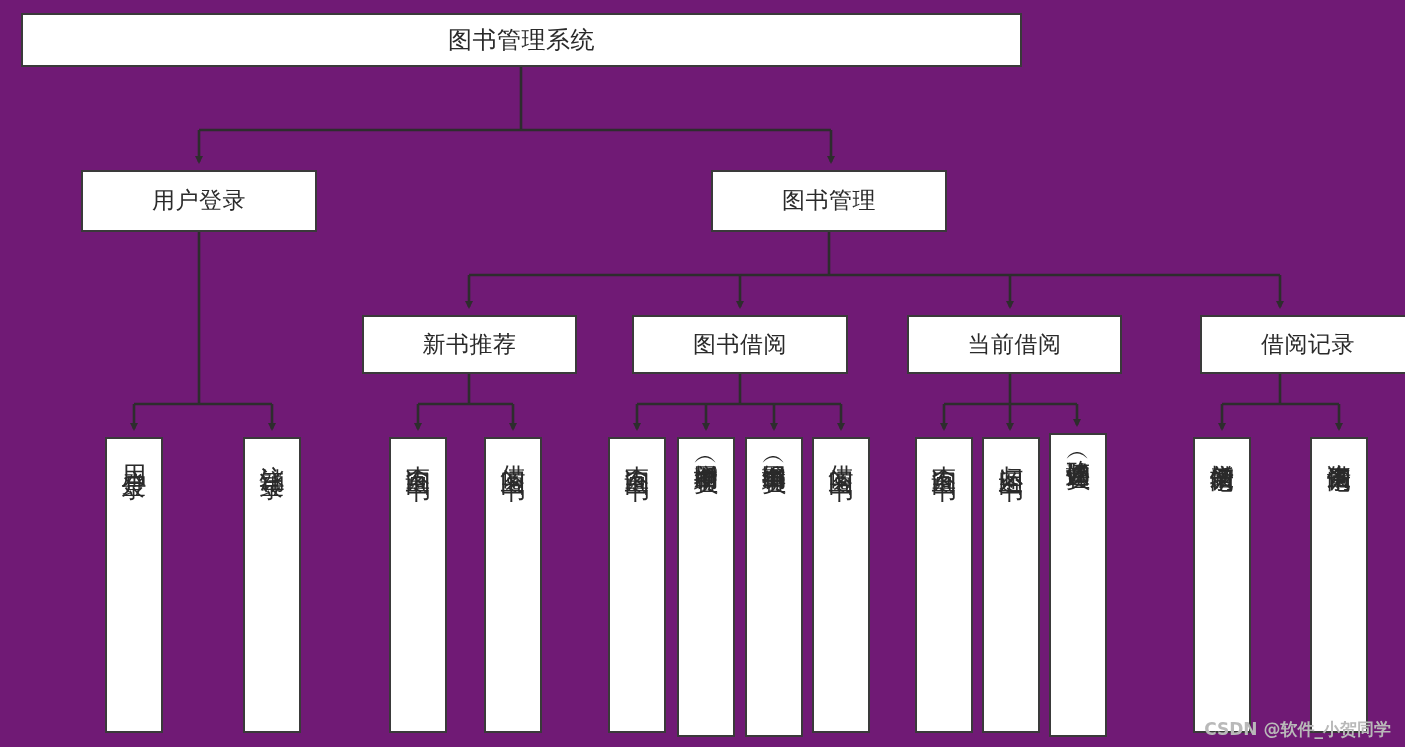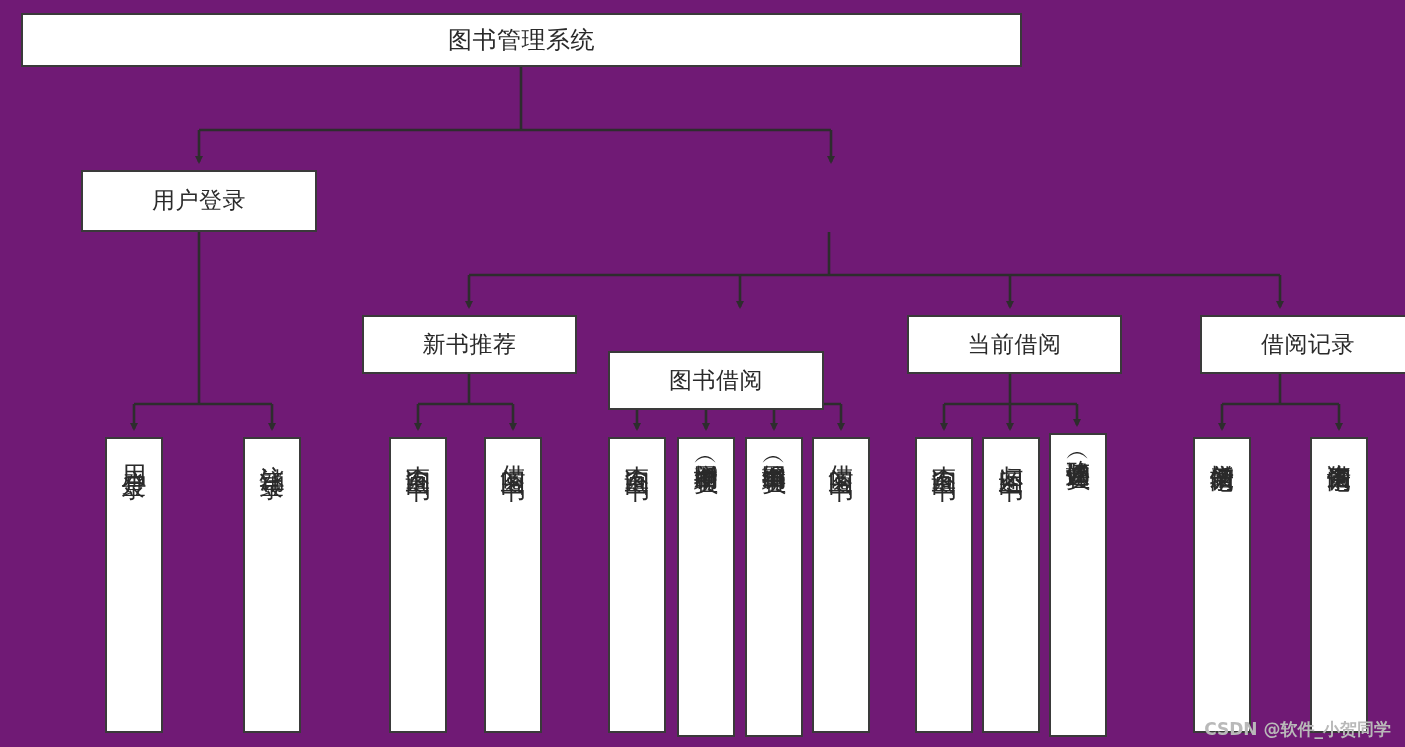--- a/index.html
+++ b/index.html
@@ -134,26 +134,29 @@
   </svg>
 
   <div class="node h root" style="left:21px; top:13px; width:1001px; height:54px;">
     <span class="lbl">图书管理系统</span>
   </div>
 
   <div class="node h" style="left:81px; top:170px; width:236px; height:62px;">
     <span class="lbl">用户登录</span>
   </div>
 
+  <div class="node h" style="left:711px; top:170px; width:236px; height:62px;">
+    <span class="lbl">图书管理</span>
+  </div>
 
   <div class="node h" style="left:362px; top:315px; width:215px; height:59px;">
     <span class="lbl">新书推荐</span>
   </div>
 
-  <div class="node h" style="left:608px; top:315px; width:216px; height:59px;margin-top:36px;">
+  <div class="node h" style="left:632px; top:315px; width:216px; height:59px;">
     <span class="lbl">图书借阅</span>
   </div>
 
   <div class="node h" style="left:907px; top:315px; width:215px; height:59px;">
     <span class="lbl">当前借阅</span>
   </div>
 
   <div class="node h" style="left:1172px; top:315px; width:216px; height:59px;margin-left:28px;">
     <span class="lbl">借阅记录</span>
   </div>

